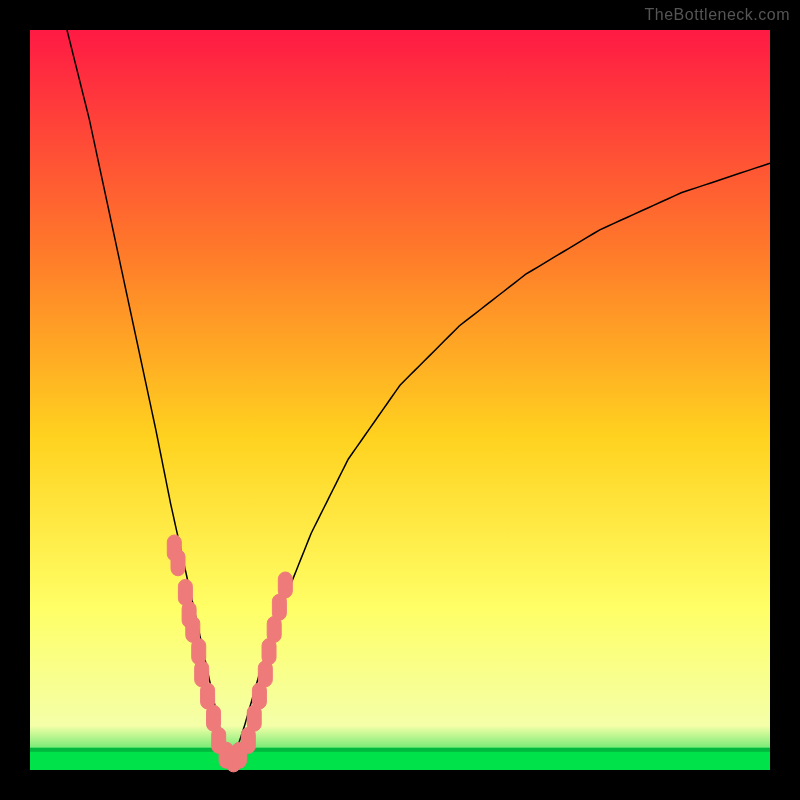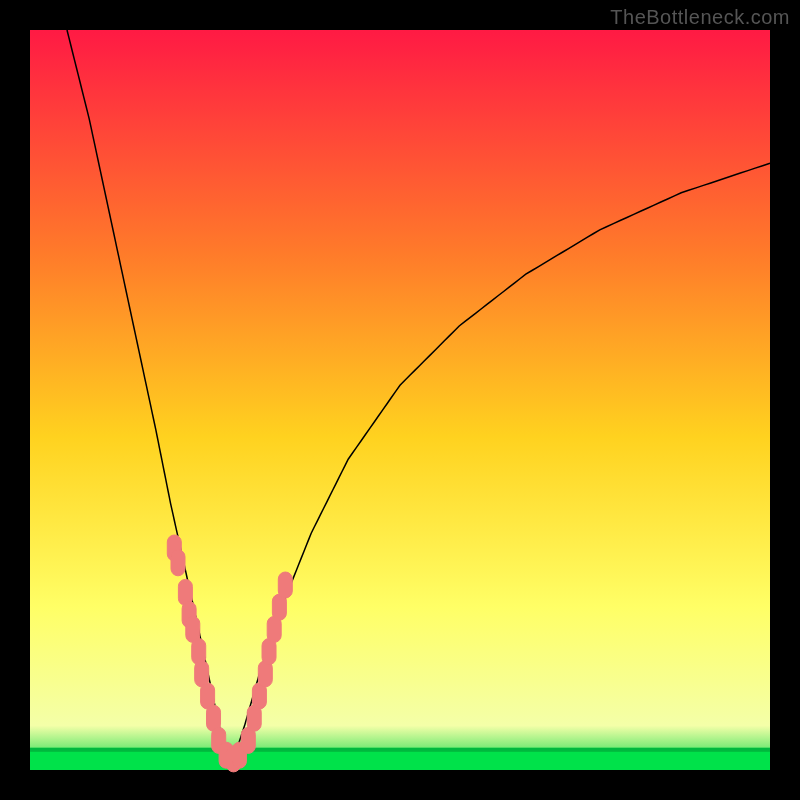--- a/index.html
+++ b/index.html
@@ -16,21 +16,21 @@
     top: 0; left: 0;
     width: 800px;
     height: 800px;
     background: #000;
   }
   .watermark {
     position: absolute;
     top: 6px;
     right: 10px;
     color: #555;
-    font-size: 20px;
+    font-size: 16px;
     font-weight: 500;
     letter-spacing: 0.5px;
   }
   svg {
     position: absolute;
     top: 30px;
     left: 30px;
     width: 740px;
     height: 740px;
     overflow: visible;

